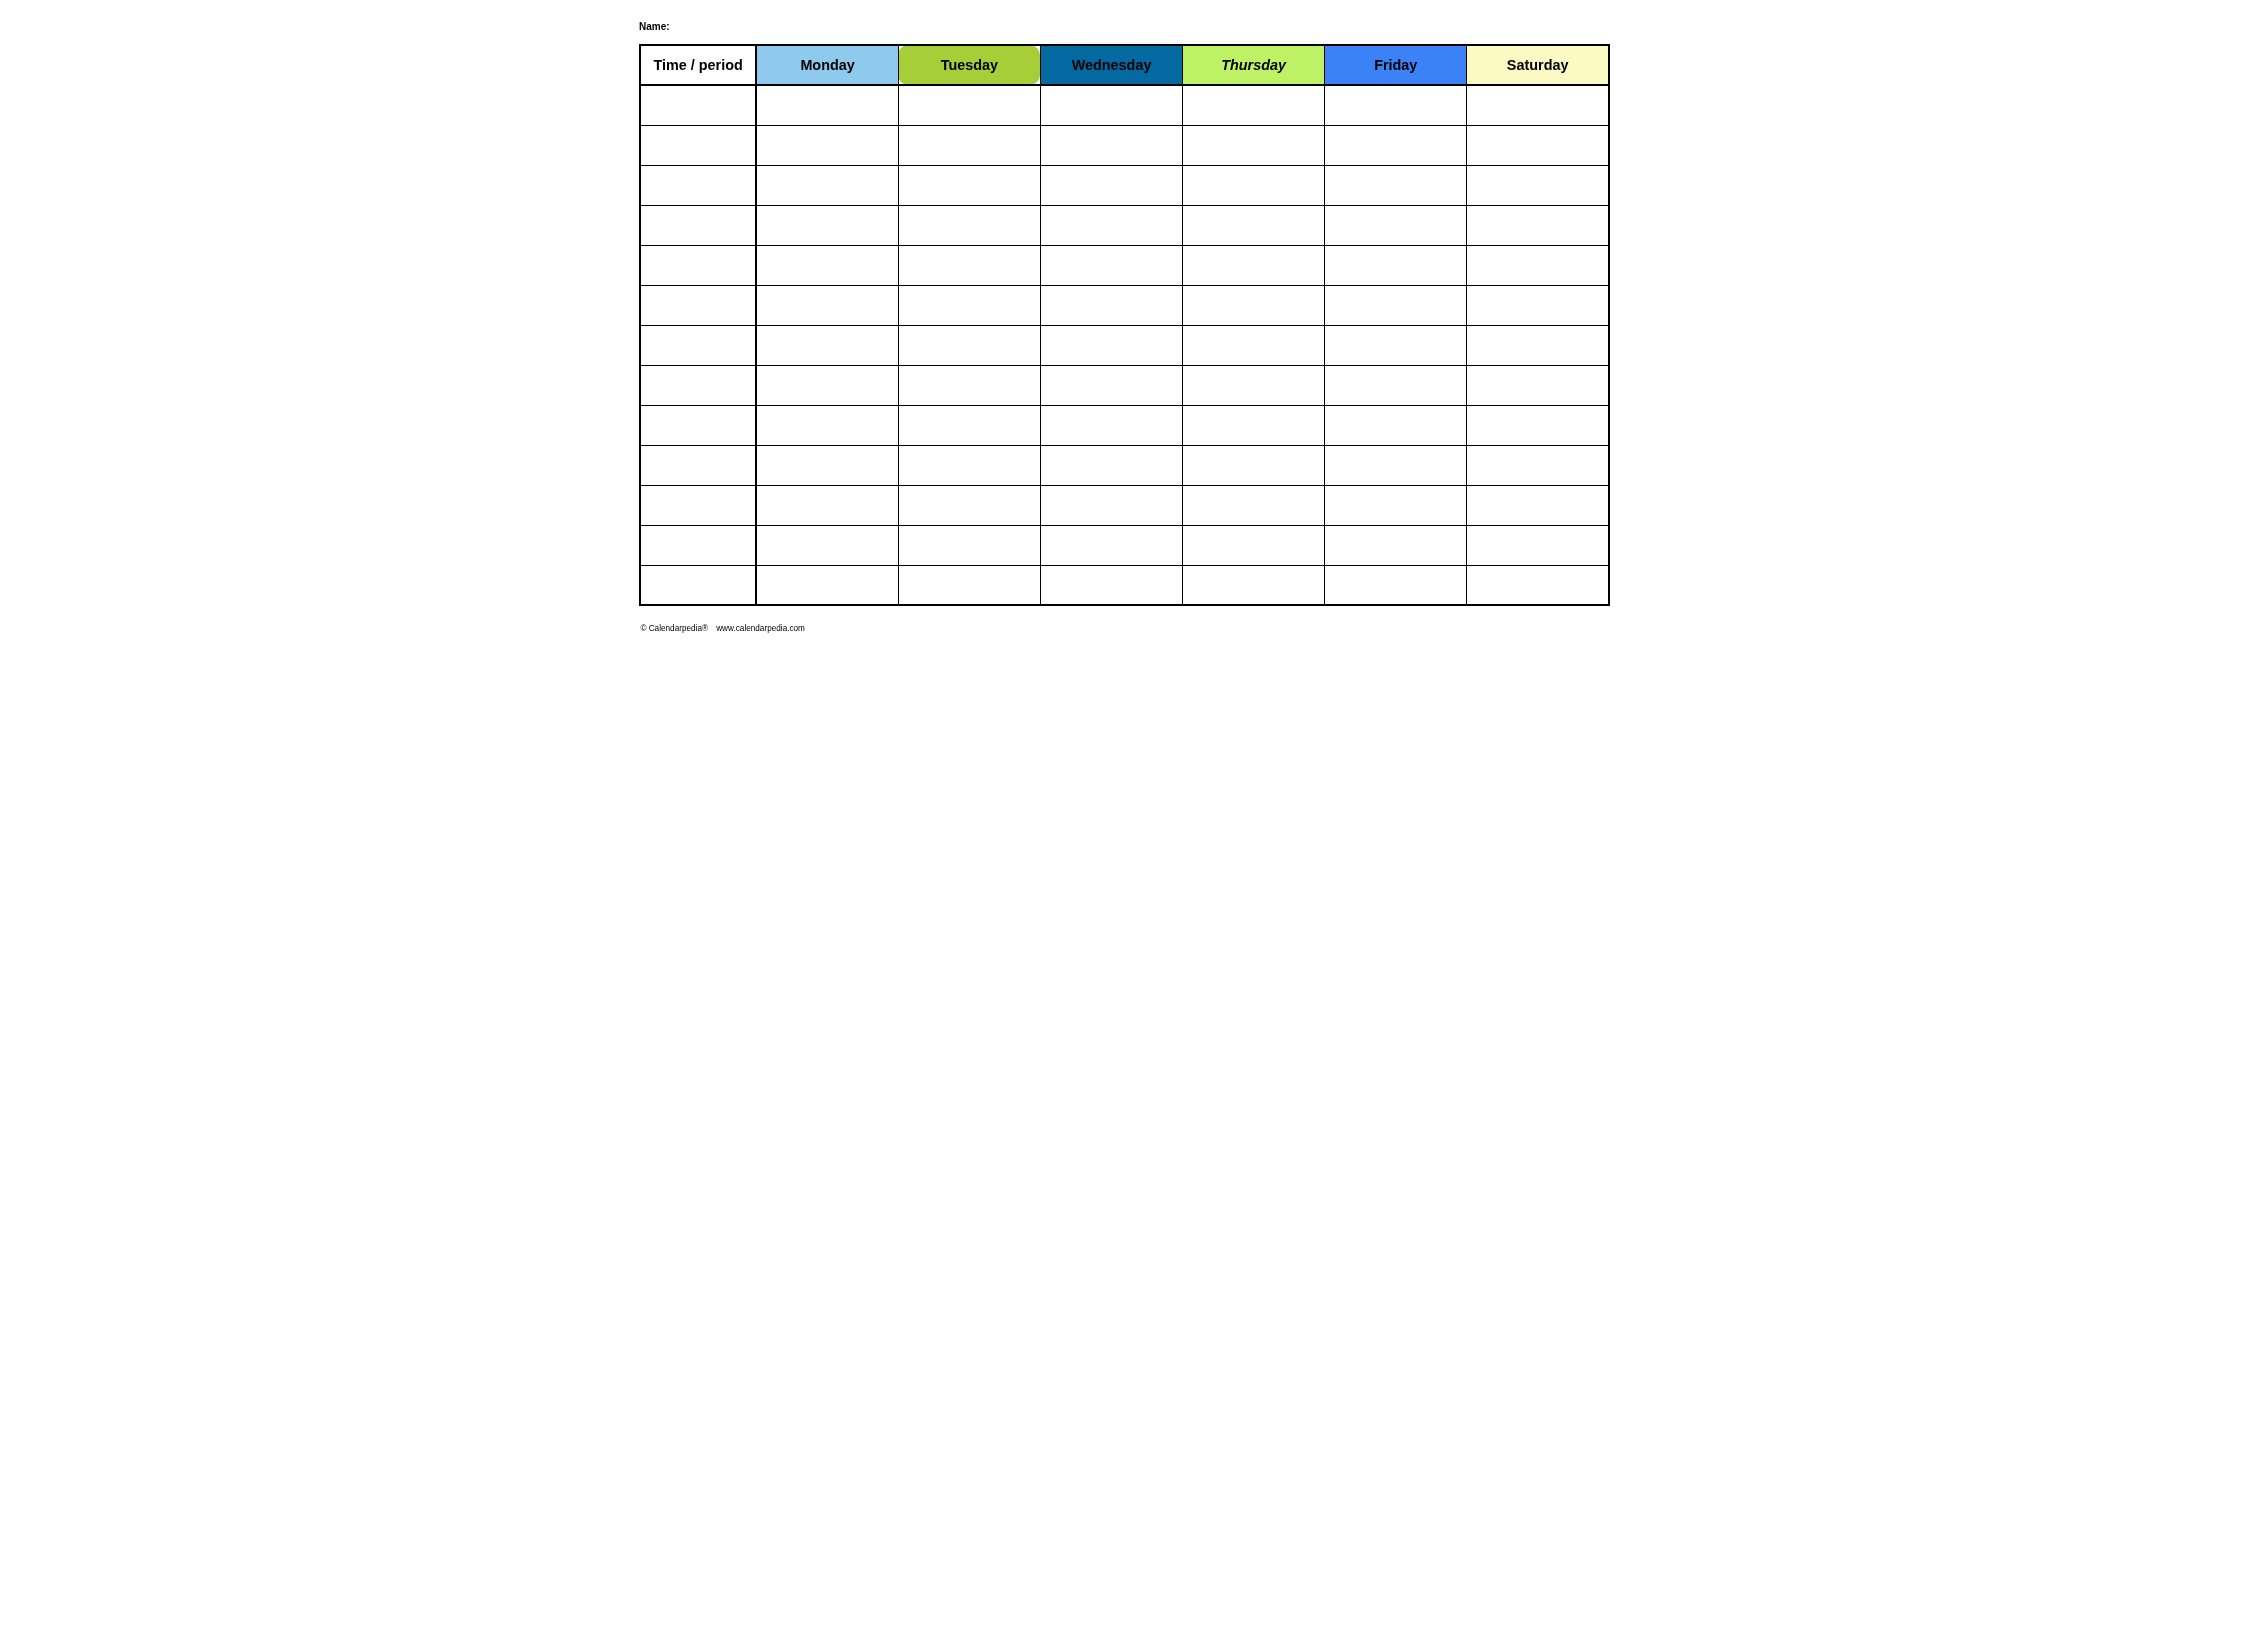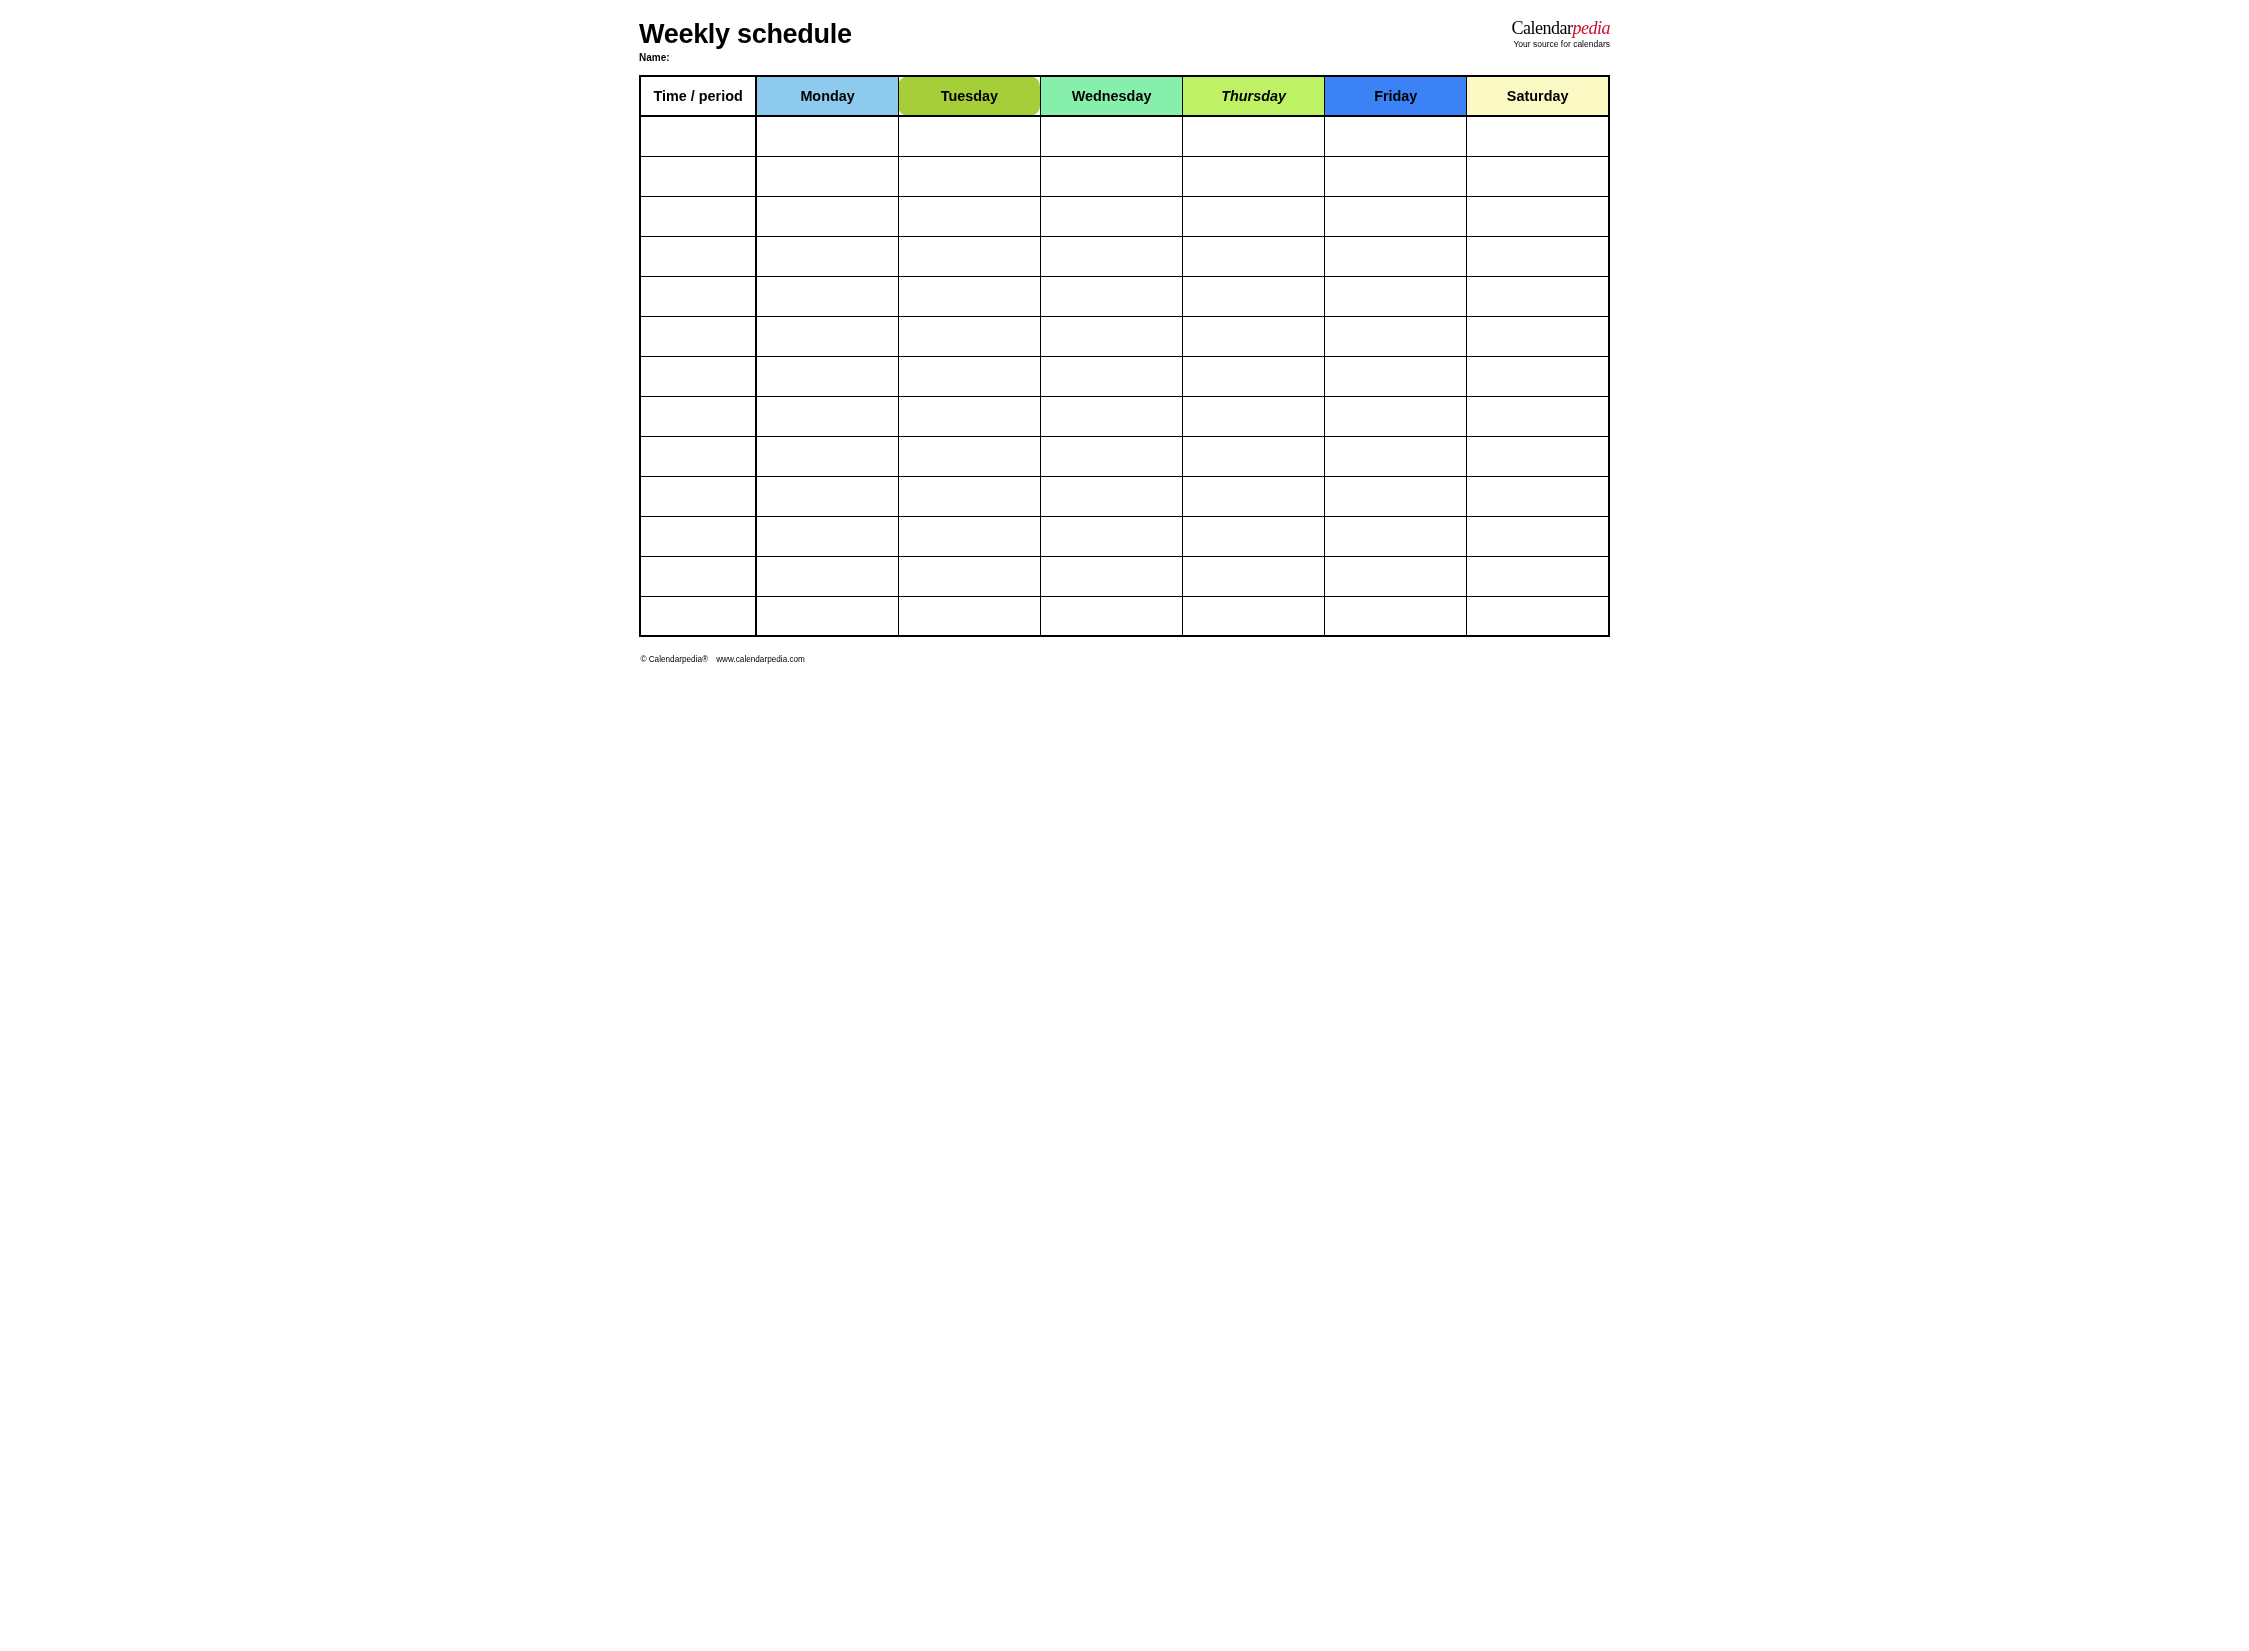--- a/index.html
+++ b/index.html
@@ -75,48 +75,39 @@
     margin-top: 18px;
     padding-left: 1.4px;
   }
   .footer .gap { display: inline-block; width: 8.2px; }
 </style>
 </head>
 <body>
 
 <div class="page">
 
-  <div class="header-row">
-    <div class="title">Weekly schedule</div>
-    <div class="logo">
-      <div class="logo-top">
-        <span class="black">Calendar</span><span class="red">pedia</span>
-      </div>
-      <div class="logo-sub">Your source for calendars</div>
-    </div>
-  </div>
 
   <div class="name-line">Name:</div>
 
   <table class="schedule">
     <colgroup>
       <col class="time-col">
       <col class="day-col">
         <col class="day-col">
         <col class="day-col">
       <col class="day-col">
         <col class="day-col">
         <col class="day-col">
     </colgroup>
     <thead>
       <tr>
         <th class="time-col-cell" style="background-color:#ffffff;">Time / period</th>
         <th style="background-color:#8ecaed;">Monday</th>
         <th style="background-color:#a5ce39;border-radius:10px;">Tuesday</th>
-        <th style="background-color:#86efac;margin-top:48px;">Wednesday</th>
+        <th style="background-color:#0369a1;margin-top:48px;">Wednesday</th>
         <th style="background-color:#bef264;font-style:italic;">Thursday</th>
         <th style="background-color:#3b82f6;">Friday</th>
         <th style="background-color:#fbf9c4;">Saturday</th>
       </tr>
     </thead>
     <tbody>
         <tr>
           <td class="time-col-cell"></td>
           <td></td>
           <td></td>

